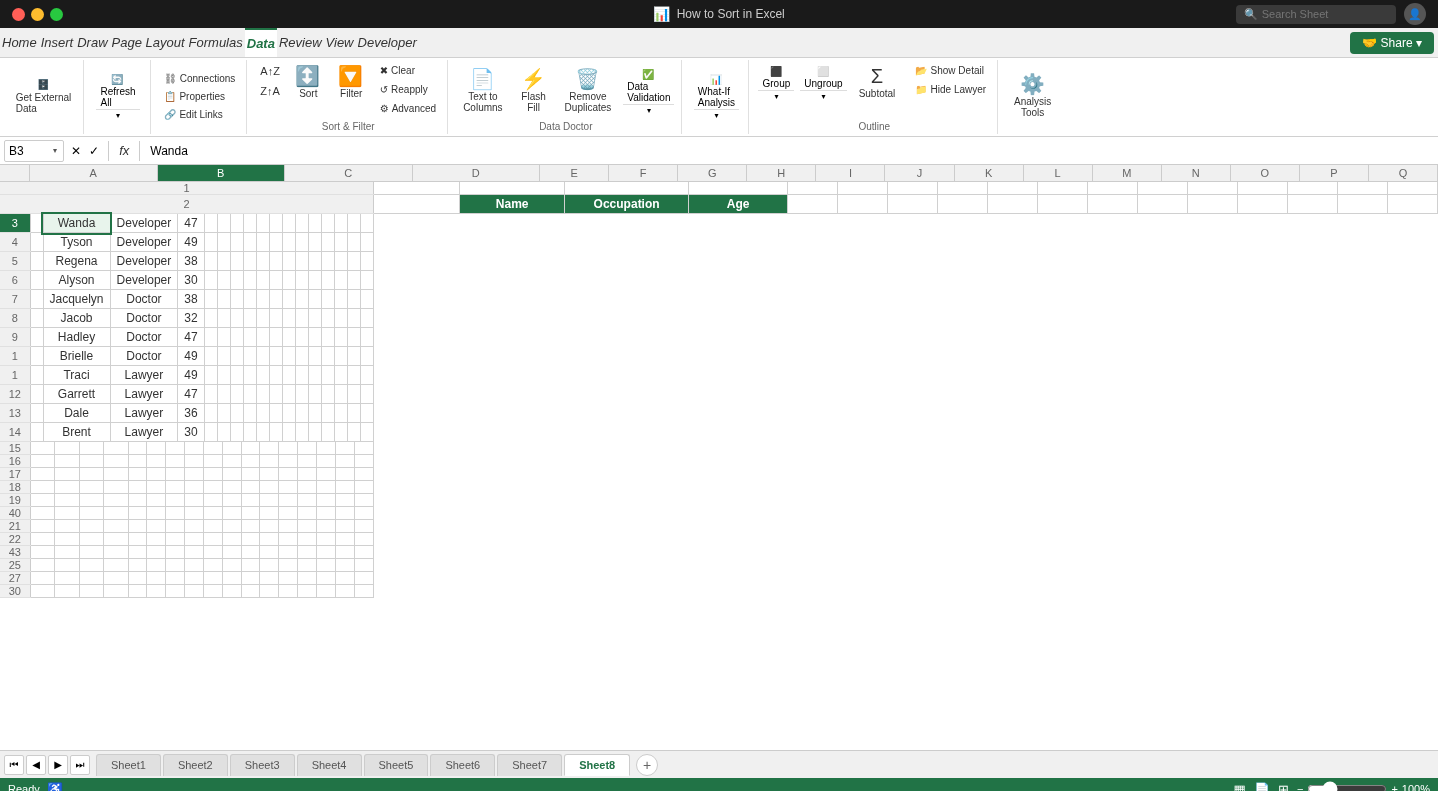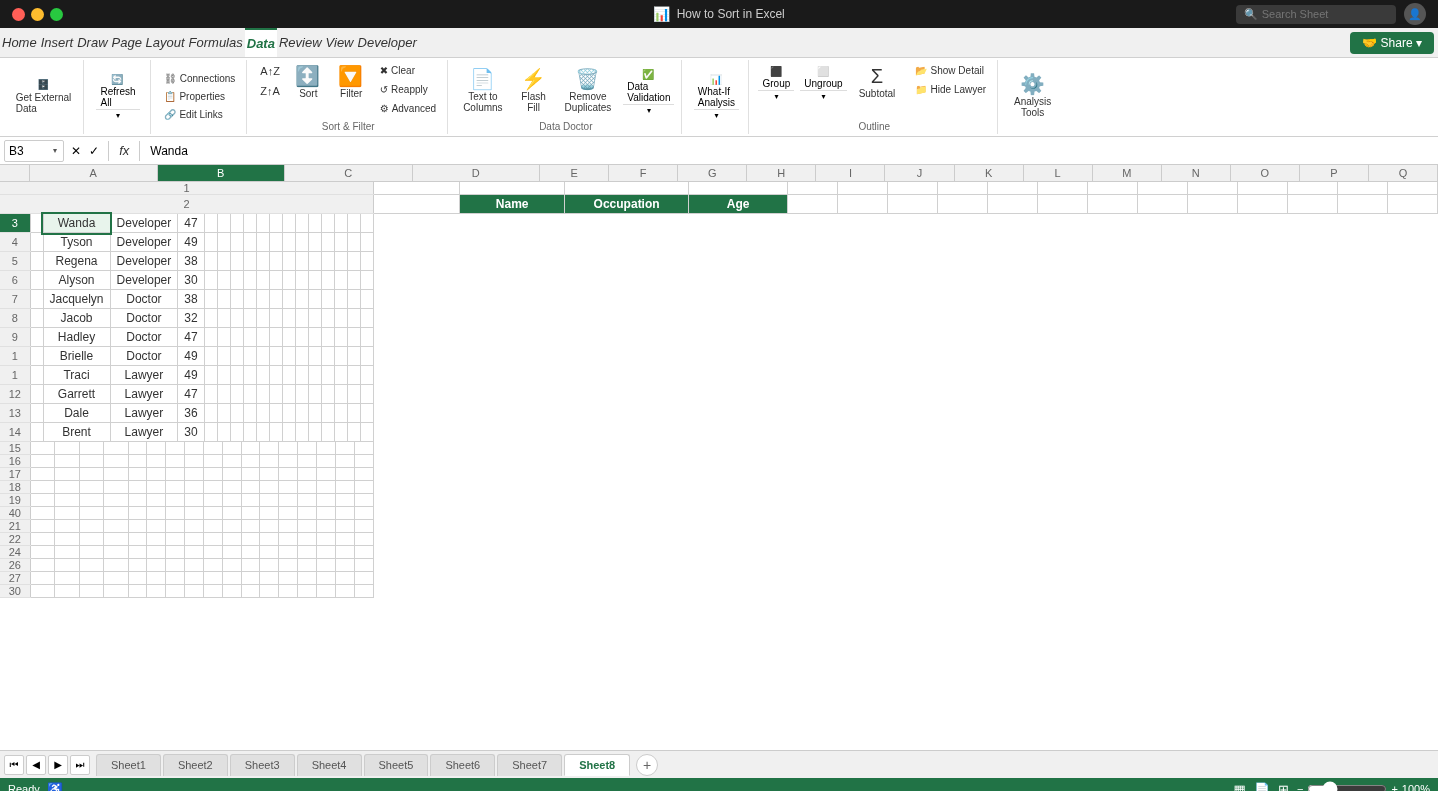--- a/index.html
+++ b/index.html
@@ -1047,41 +1047,41 @@
             <div class="grid-cell empty" style="width: 100px;"></div>
             <div class="grid-cell empty" style="width: 100px;"></div>
             <div class="grid-cell empty" style="width: 100px;"></div>
             <div class="grid-cell empty" style="width: 100px;"></div>
             <div class="grid-cell empty" style="width: 100px;"></div>
             <div class="grid-cell empty" style="width: 100px;"></div>
             <div class="grid-cell empty" style="width: 100px;"></div>
             <div class="grid-cell empty" style="width: 100px;"></div>
           </div>
           <div class="grid-row">
-            <div class="row-num">24</div>
-            <div class="grid-cell empty" style="width: 185px;"></div>
-            <div class="grid-cell empty" style="width: 185px;"></div>
-            <div class="grid-cell empty" style="width: 185px;"></div>
-            <div class="grid-cell empty" style="width: 185px;"></div>
-            <div class="grid-cell empty" style="width: 100px;"></div>
-            <div class="grid-cell empty" style="width: 100px;"></div>
-            <div class="grid-cell empty" style="width: 100px;"></div>
-            <div class="grid-cell empty" style="width: 100px;"></div>
-            <div class="grid-cell empty" style="width: 100px;"></div>
-            <div class="grid-cell empty" style="width: 100px;"></div>
-            <div class="grid-cell empty" style="width: 100px;"></div>
-            <div class="grid-cell empty" style="width: 100px;"></div>
-            <div class="grid-cell empty" style="width: 100px;"></div>
-            <div class="grid-cell empty" style="width: 100px;"></div>
-            <div class="grid-cell empty" style="width: 100px;"></div>
-            <div class="grid-cell empty" style="width: 100px;"></div>
-            <div class="grid-cell empty" style="width: 100px;"></div>
-          </div>
-          <div class="grid-row">
-            <div class="row-num">26</div>
+            <div class="row-num">43</div>
+            <div class="grid-cell empty" style="width: 185px;"></div>
+            <div class="grid-cell empty" style="width: 185px;"></div>
+            <div class="grid-cell empty" style="width: 185px;"></div>
+            <div class="grid-cell empty" style="width: 185px;"></div>
+            <div class="grid-cell empty" style="width: 100px;"></div>
+            <div class="grid-cell empty" style="width: 100px;"></div>
+            <div class="grid-cell empty" style="width: 100px;"></div>
+            <div class="grid-cell empty" style="width: 100px;"></div>
+            <div class="grid-cell empty" style="width: 100px;"></div>
+            <div class="grid-cell empty" style="width: 100px;"></div>
+            <div class="grid-cell empty" style="width: 100px;"></div>
+            <div class="grid-cell empty" style="width: 100px;"></div>
+            <div class="grid-cell empty" style="width: 100px;"></div>
+            <div class="grid-cell empty" style="width: 100px;"></div>
+            <div class="grid-cell empty" style="width: 100px;"></div>
+            <div class="grid-cell empty" style="width: 100px;"></div>
+            <div class="grid-cell empty" style="width: 100px;"></div>
+          </div>
+          <div class="grid-row">
+            <div class="row-num">25</div>
             <div class="grid-cell empty" style="width: 185px;"></div>
             <div class="grid-cell empty" style="width: 185px;"></div>
             <div class="grid-cell empty" style="width: 185px;"></div>
             <div class="grid-cell empty" style="width: 185px;"></div>
             <div class="grid-cell empty" style="width: 100px;"></div>
             <div class="grid-cell empty" style="width: 100px;"></div>
             <div class="grid-cell empty" style="width: 100px;"></div>
             <div class="grid-cell empty" style="width: 100px;"></div>
             <div class="grid-cell empty" style="width: 100px;"></div>
             <div class="grid-cell empty" style="width: 100px;"></div>

